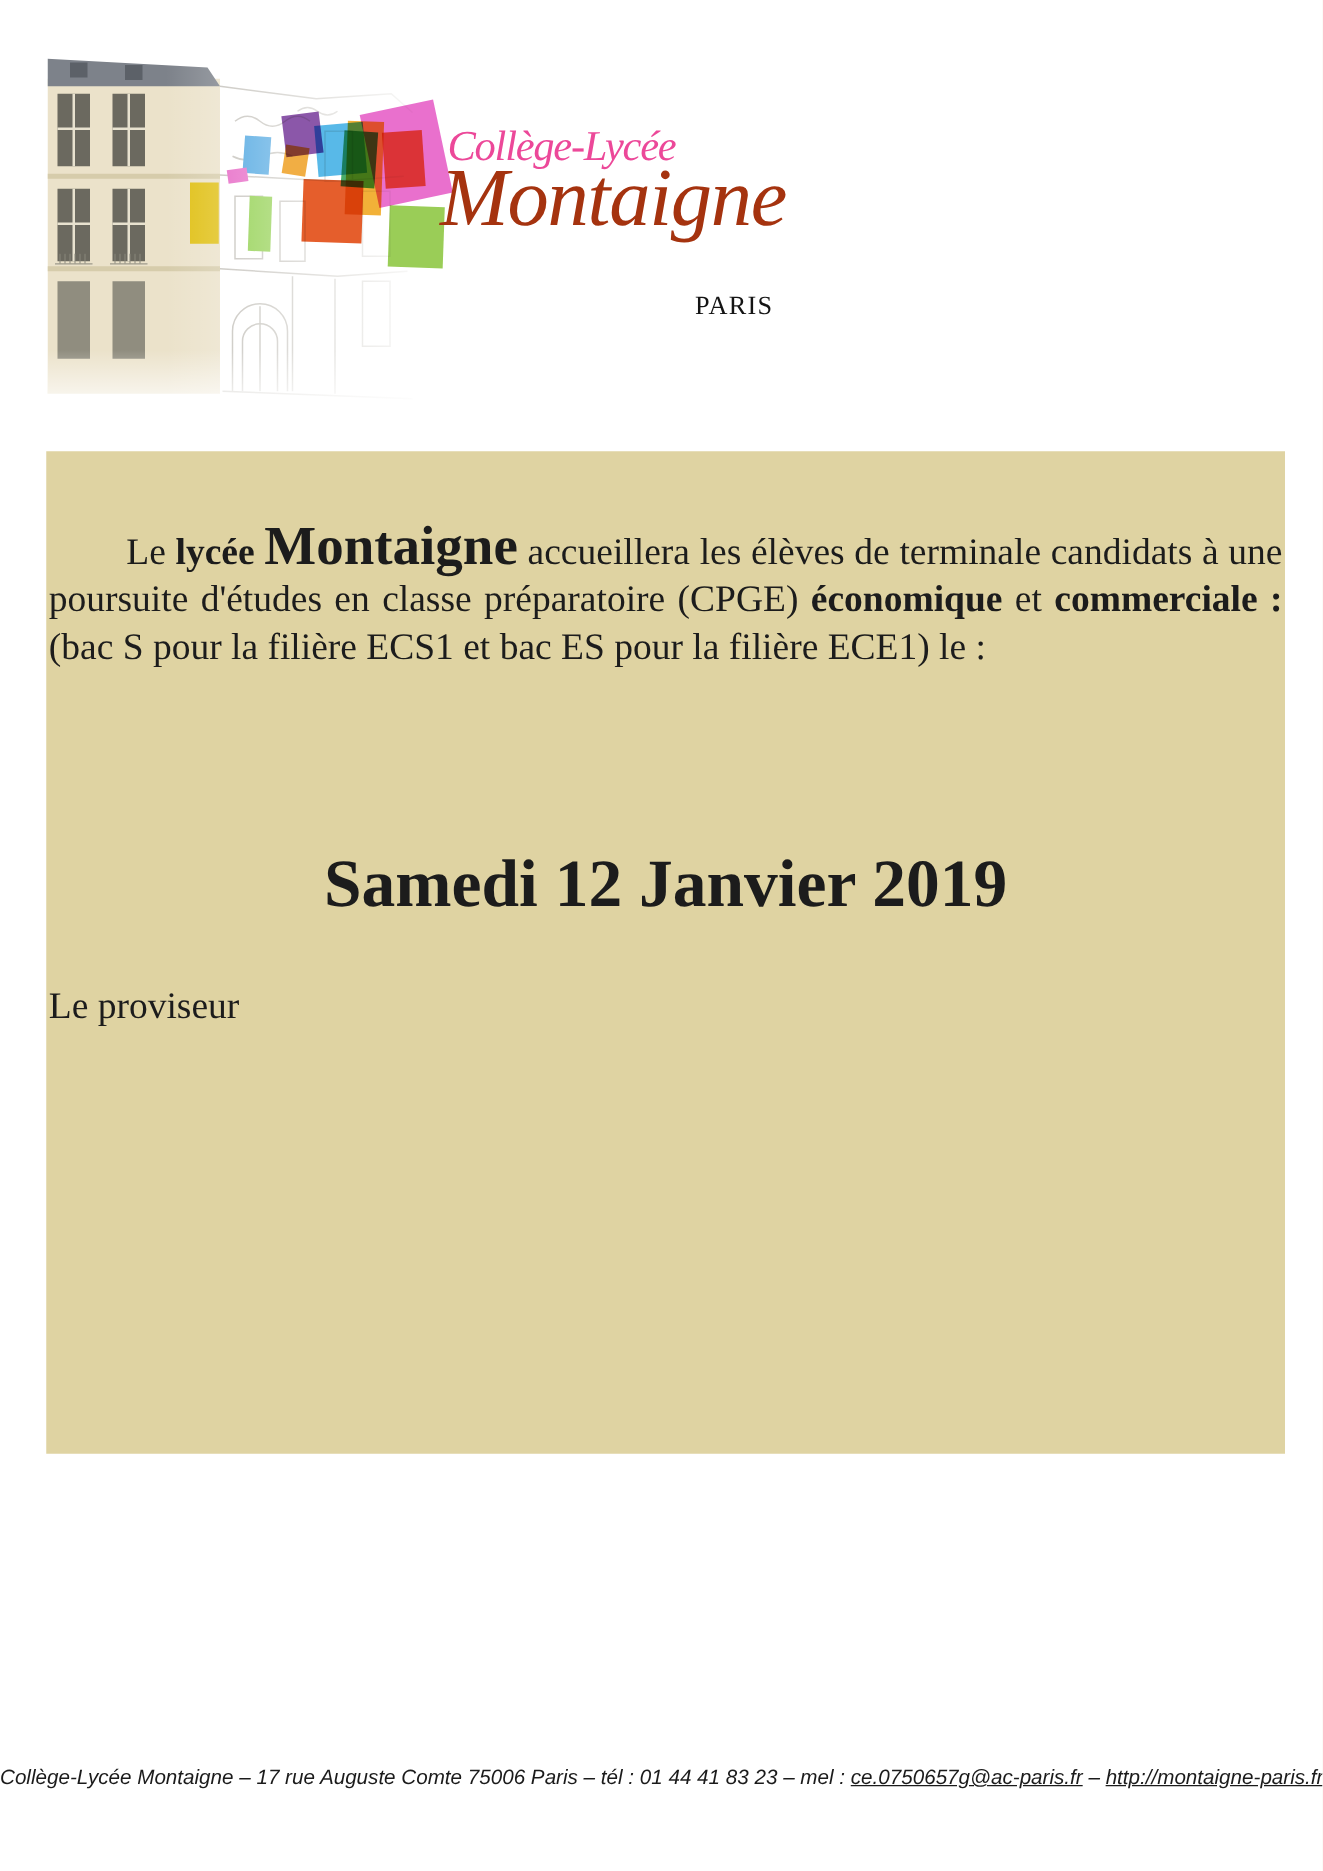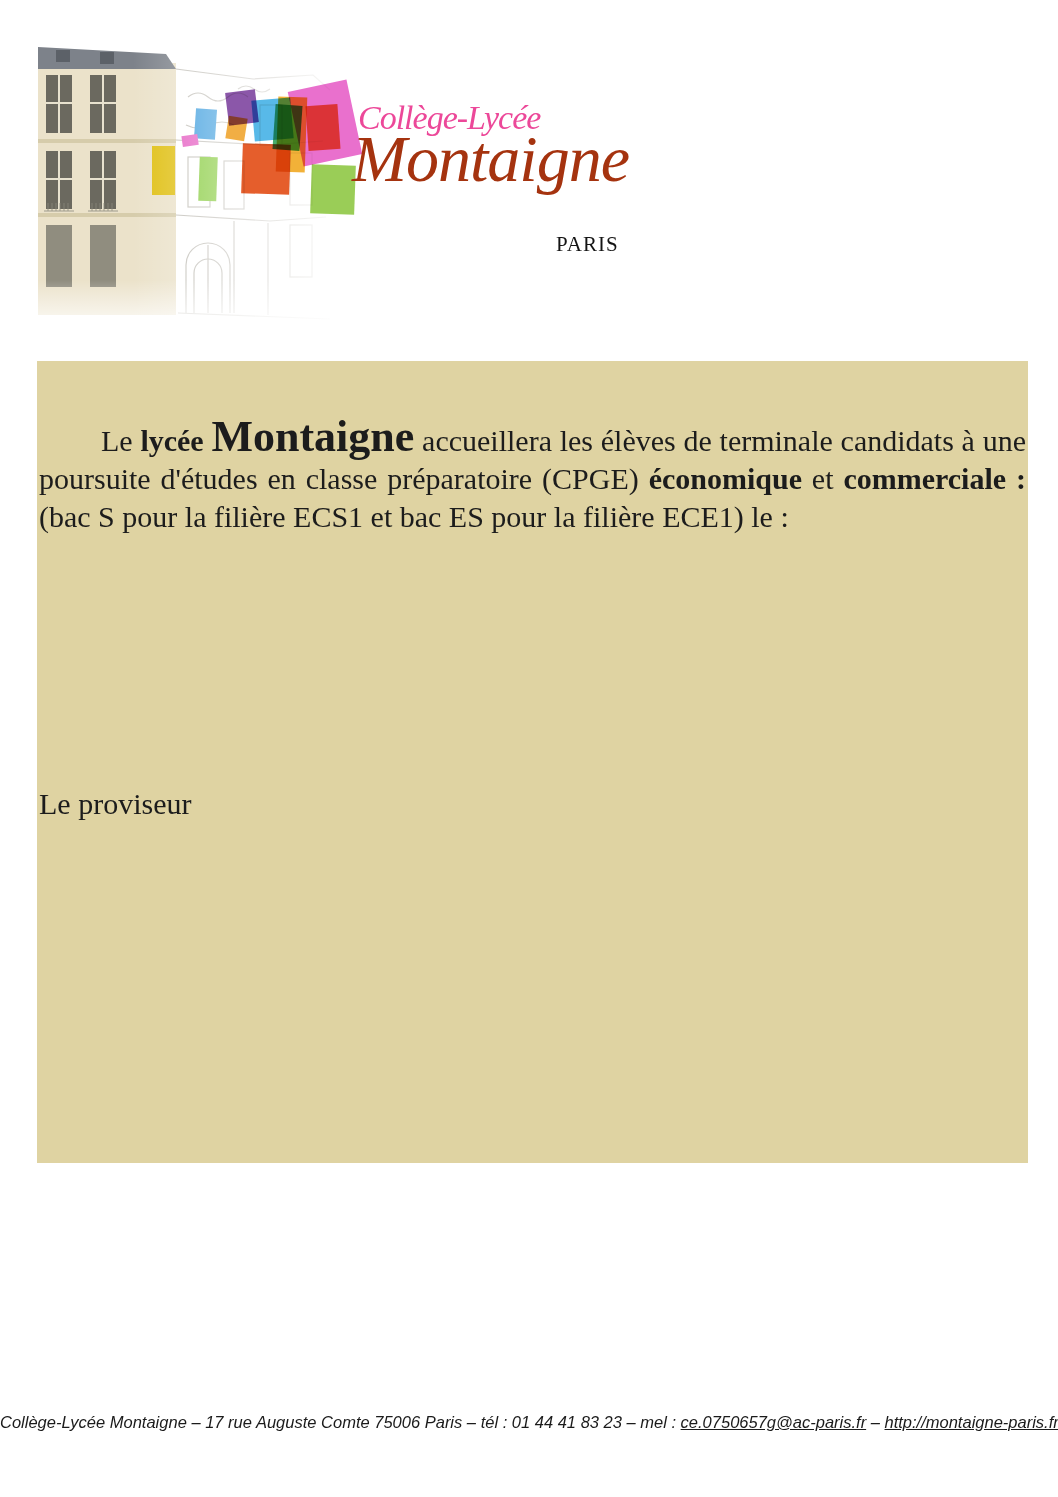--- a/index.html
+++ b/index.html
@@ -195,21 +195,21 @@
     <div class="logo-type">Collège-Lycée</div>
     <div class="logo-name" style="color: rgb(165, 51, 15);">Montaigne</div>
     <div class="logo-paris">PARIS</div>
   </div>
 
   <main class="notice" style="background: rgb(223, 211, 162);">
 
     <p class="indent"><span>Le </span><span class="b">lycée</span> <span class="b-large">Montaigne</span><span> accueillera les élèves de terminale candidats à une poursuite d'études en classe préparatoire (CPGE) </span><span class="b">économique</span><span> et </span><span class="b">commerciale :</span><span> (bac S pour la filière ECS1 et bac ES pour la filière ECE1) le :</span></p>
 
     <h1 class="date-heading">
-      <br>
+      <span>Samedi 12 Janvier 2019</span><br>
     </h1>
 
 
 
 
     <p class="signature">Le proviseur</p>
   </main>
 
   <div class="footer"><span>Collège-Lycée Montaigne – 17 rue Auguste Comte 75006 Paris – tél : 01 44 41 83 23 – mel : </span><a href="#">ce.0750657g@ac-paris.fr</a><span> – </span><a href="#">http://montaigne-paris.fr</a></div>
 

